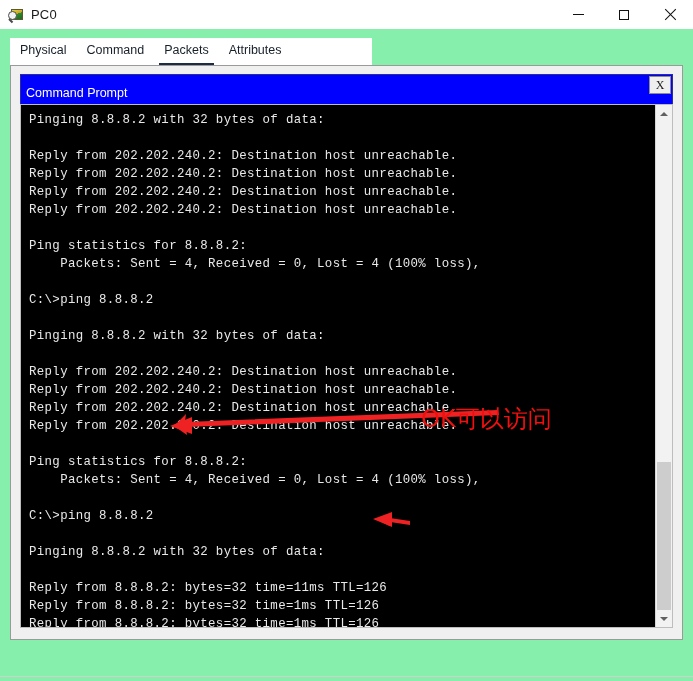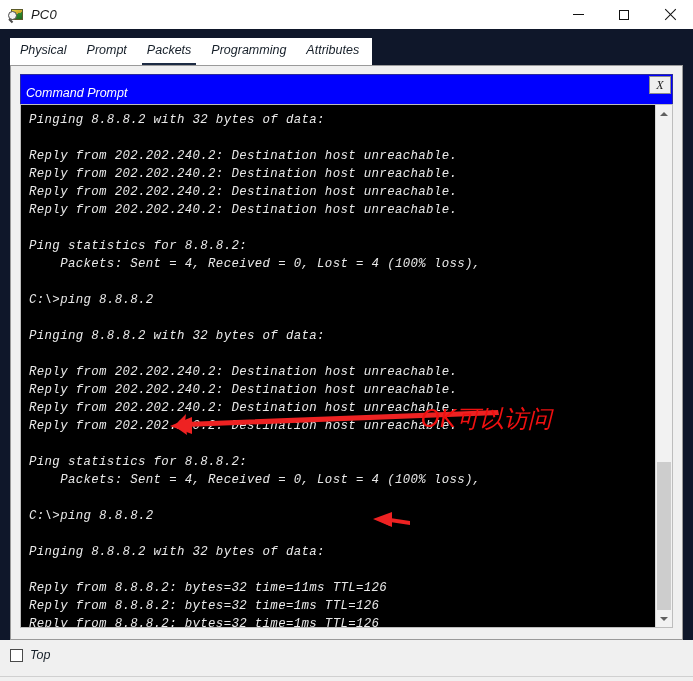--- a/index.html
+++ b/index.html
@@ -2,21 +2,21 @@
 <html><head>
 <meta charset="utf-8">
 <style>
   html,body{margin:0;padding:0;}
   body{
     width:693px;height:681px;overflow:hidden;
     background:#f0f0f0;
     font-family:"Liberation Sans", sans-serif;
     -webkit-font-smoothing:antialiased;
   }
-  .app{position:relative;width:693px;height:681px;background:#0f172a;font-style:italic;}
+  .app{position:relative;width:693px;height:681px;background:#86efac;}
 
   
   .titlebar{
     position:absolute;left:0;top:0;width:693px;height:29px;
     background:#ffffff;
     display:flex;align-items:center;
   }
   .app-icon{
     width:16px;height:16px;margin-left:8px;margin-right:7px;
     position:relative;flex:0 0 auto;
@@ -171,23 +171,22 @@
           <span class="gmax"></span>
         </div>
       <div class="win-btn">
           <span class="gclose"></span>
         </div>
     </div>
   </div>
 
   <div class="tabstrip">
     <div class="tab"><span>Physical</span></div>
-    <div class="tab"><span>Prompt</span></div>
+    <div class="tab"><span>Command</span></div>
     <div class="tab active"><span>Packets</span></div>
-    <div class="tab"><span>Programming</span></div>
     <div class="tab"><span>Attributes</span></div>
   </div>
 
   <div class="panel"></div>
 
   <div class="cmdbar">
     <div class="cap">Command Prompt</div>
     <div class="cmd-close">X</div>
   </div>
 
@@ -249,21 +248,15 @@
       <polygon points="192,417 192,434 170,426" fill="#ee2222"></polygon>
     </g>
 
     <g>
       <polygon points="410,521 390,518 390,514 375,519 390,526 390,522 410,525" fill="#ee2222"></polygon>
       <polygon points="392,512 392,527 373,519" fill="#ee2222"></polygon>
     </g>
   </svg>
   <div class="anno-text" style="color: rgb(240, 16, 16);">OK可以访问</div>
 
-  <div class="bottombar">
-    <div class="chk-row">
-      <span class="chk"></span>
-      <span class="chk-lbl">Top</span>
-    </div>
-  </div>
   <div class="divider"></div>
 
 </div>
 
 </body></html>

